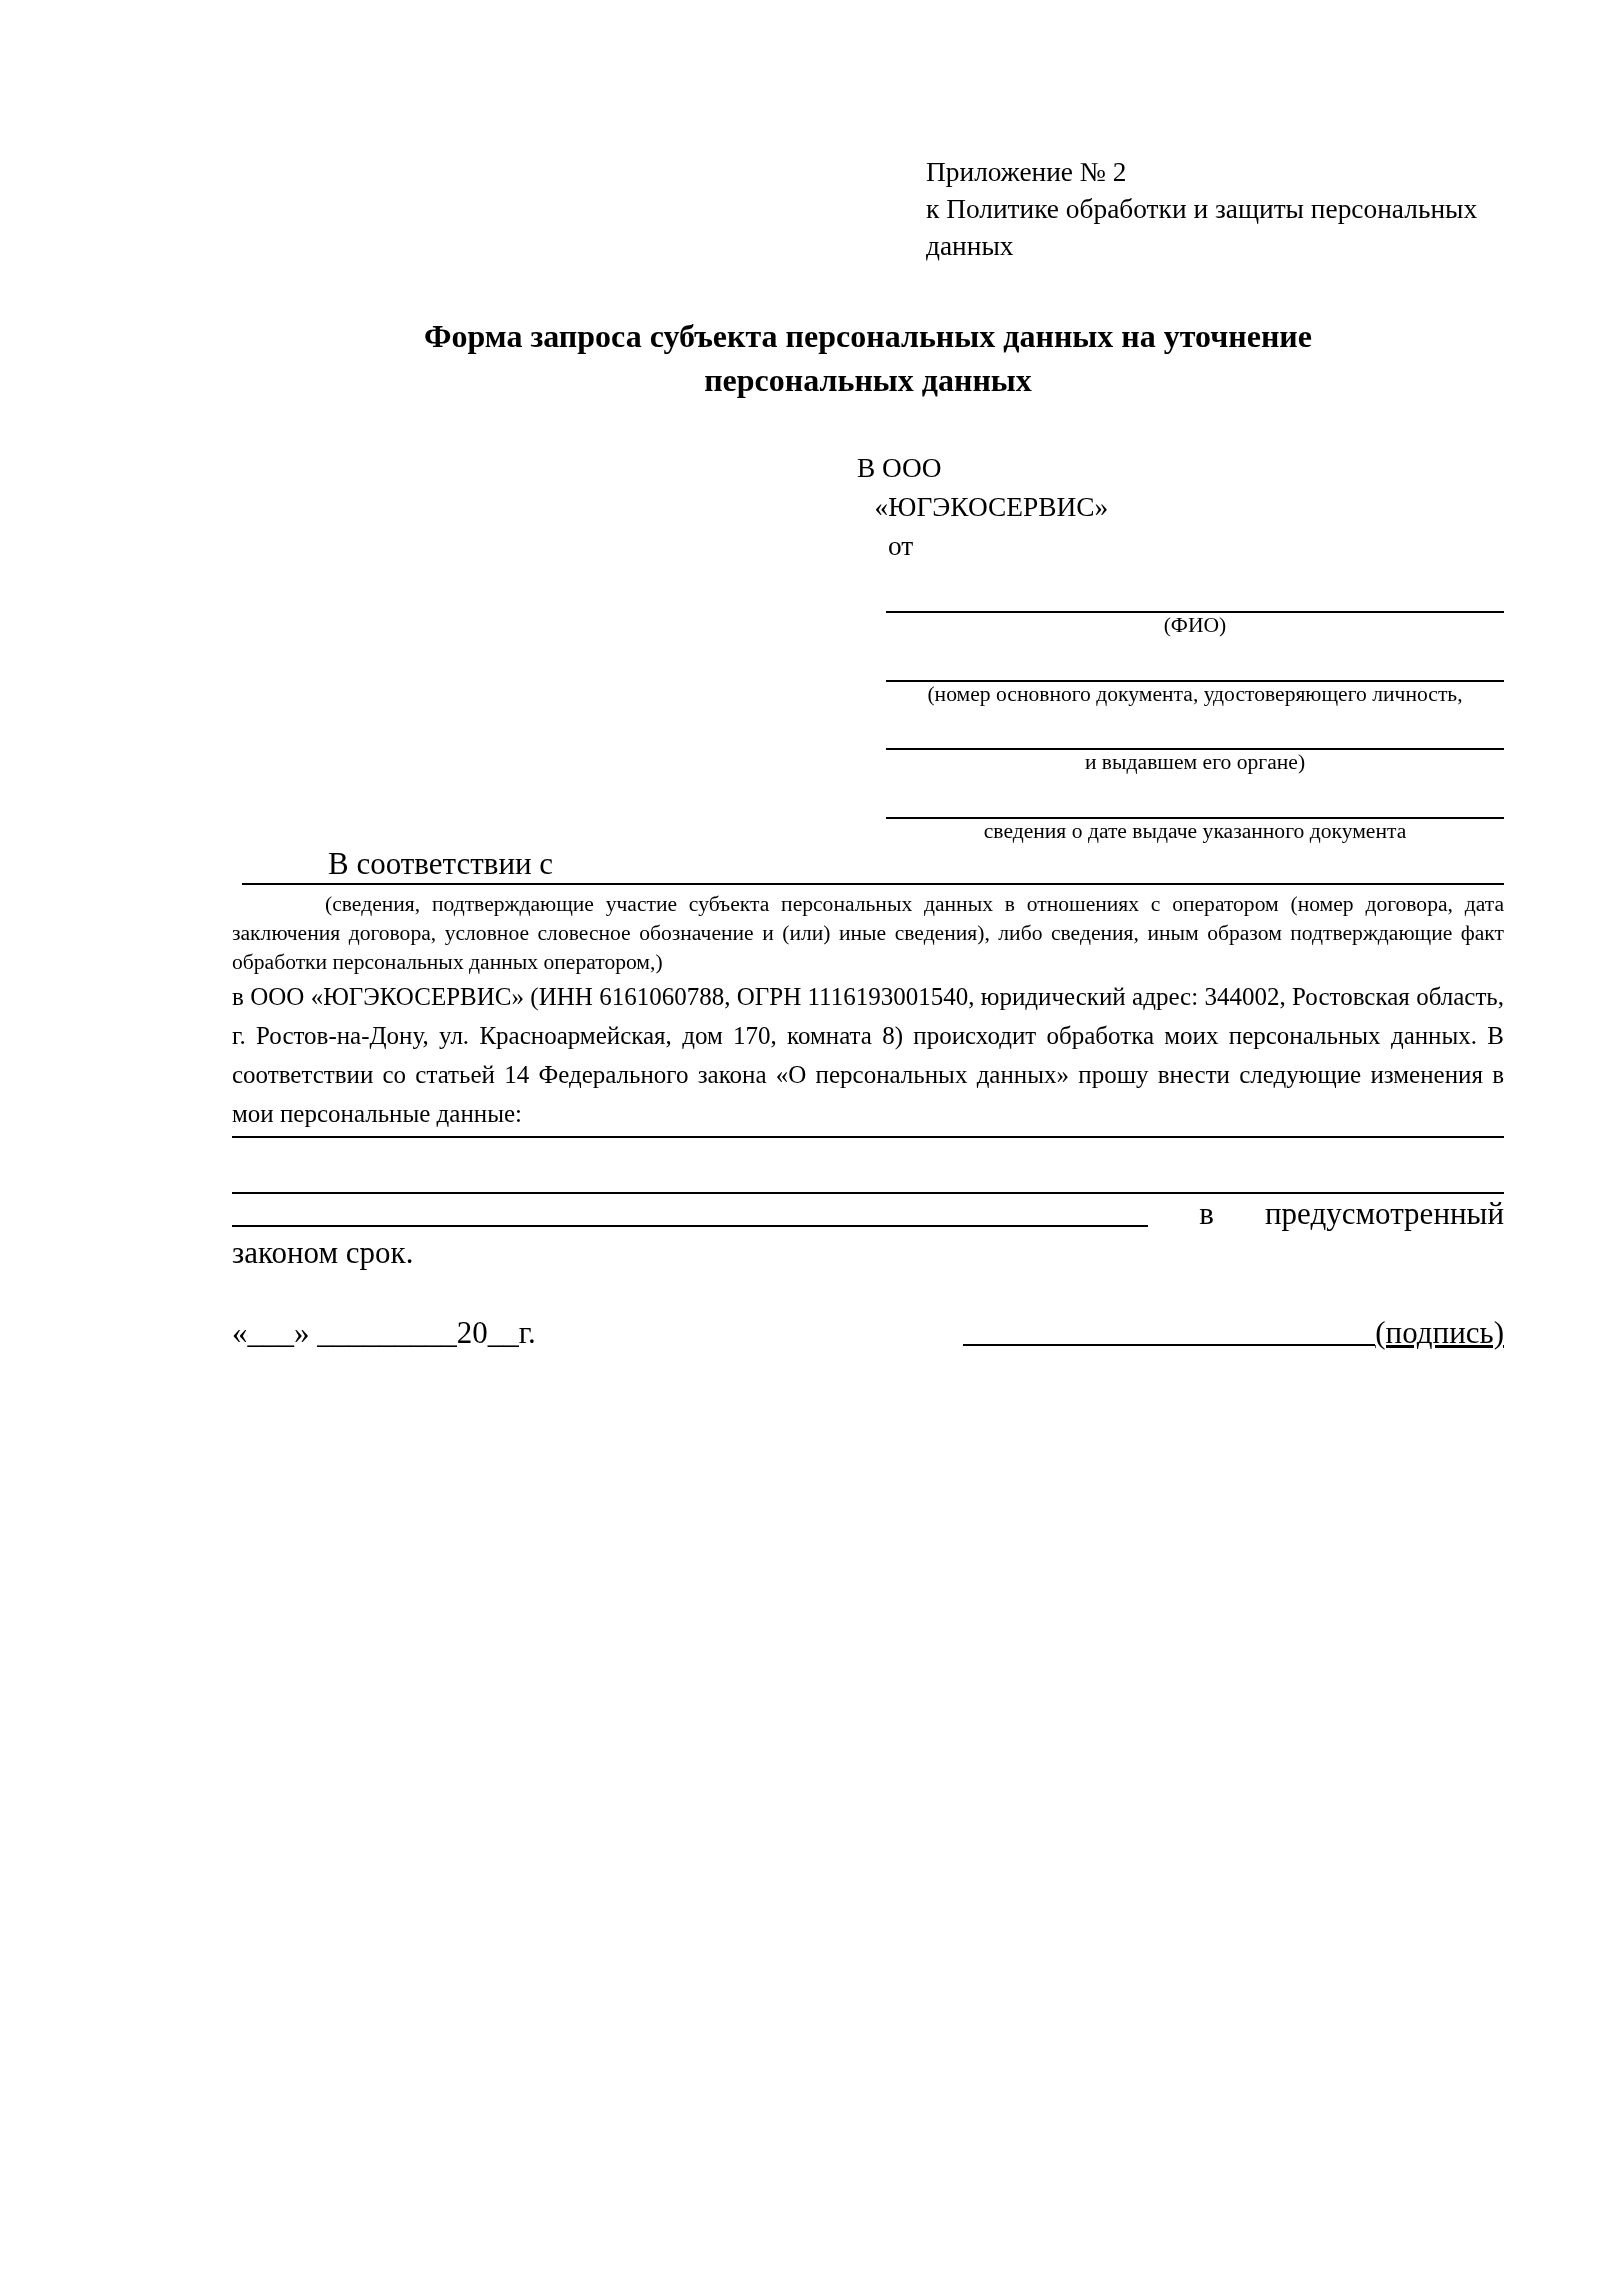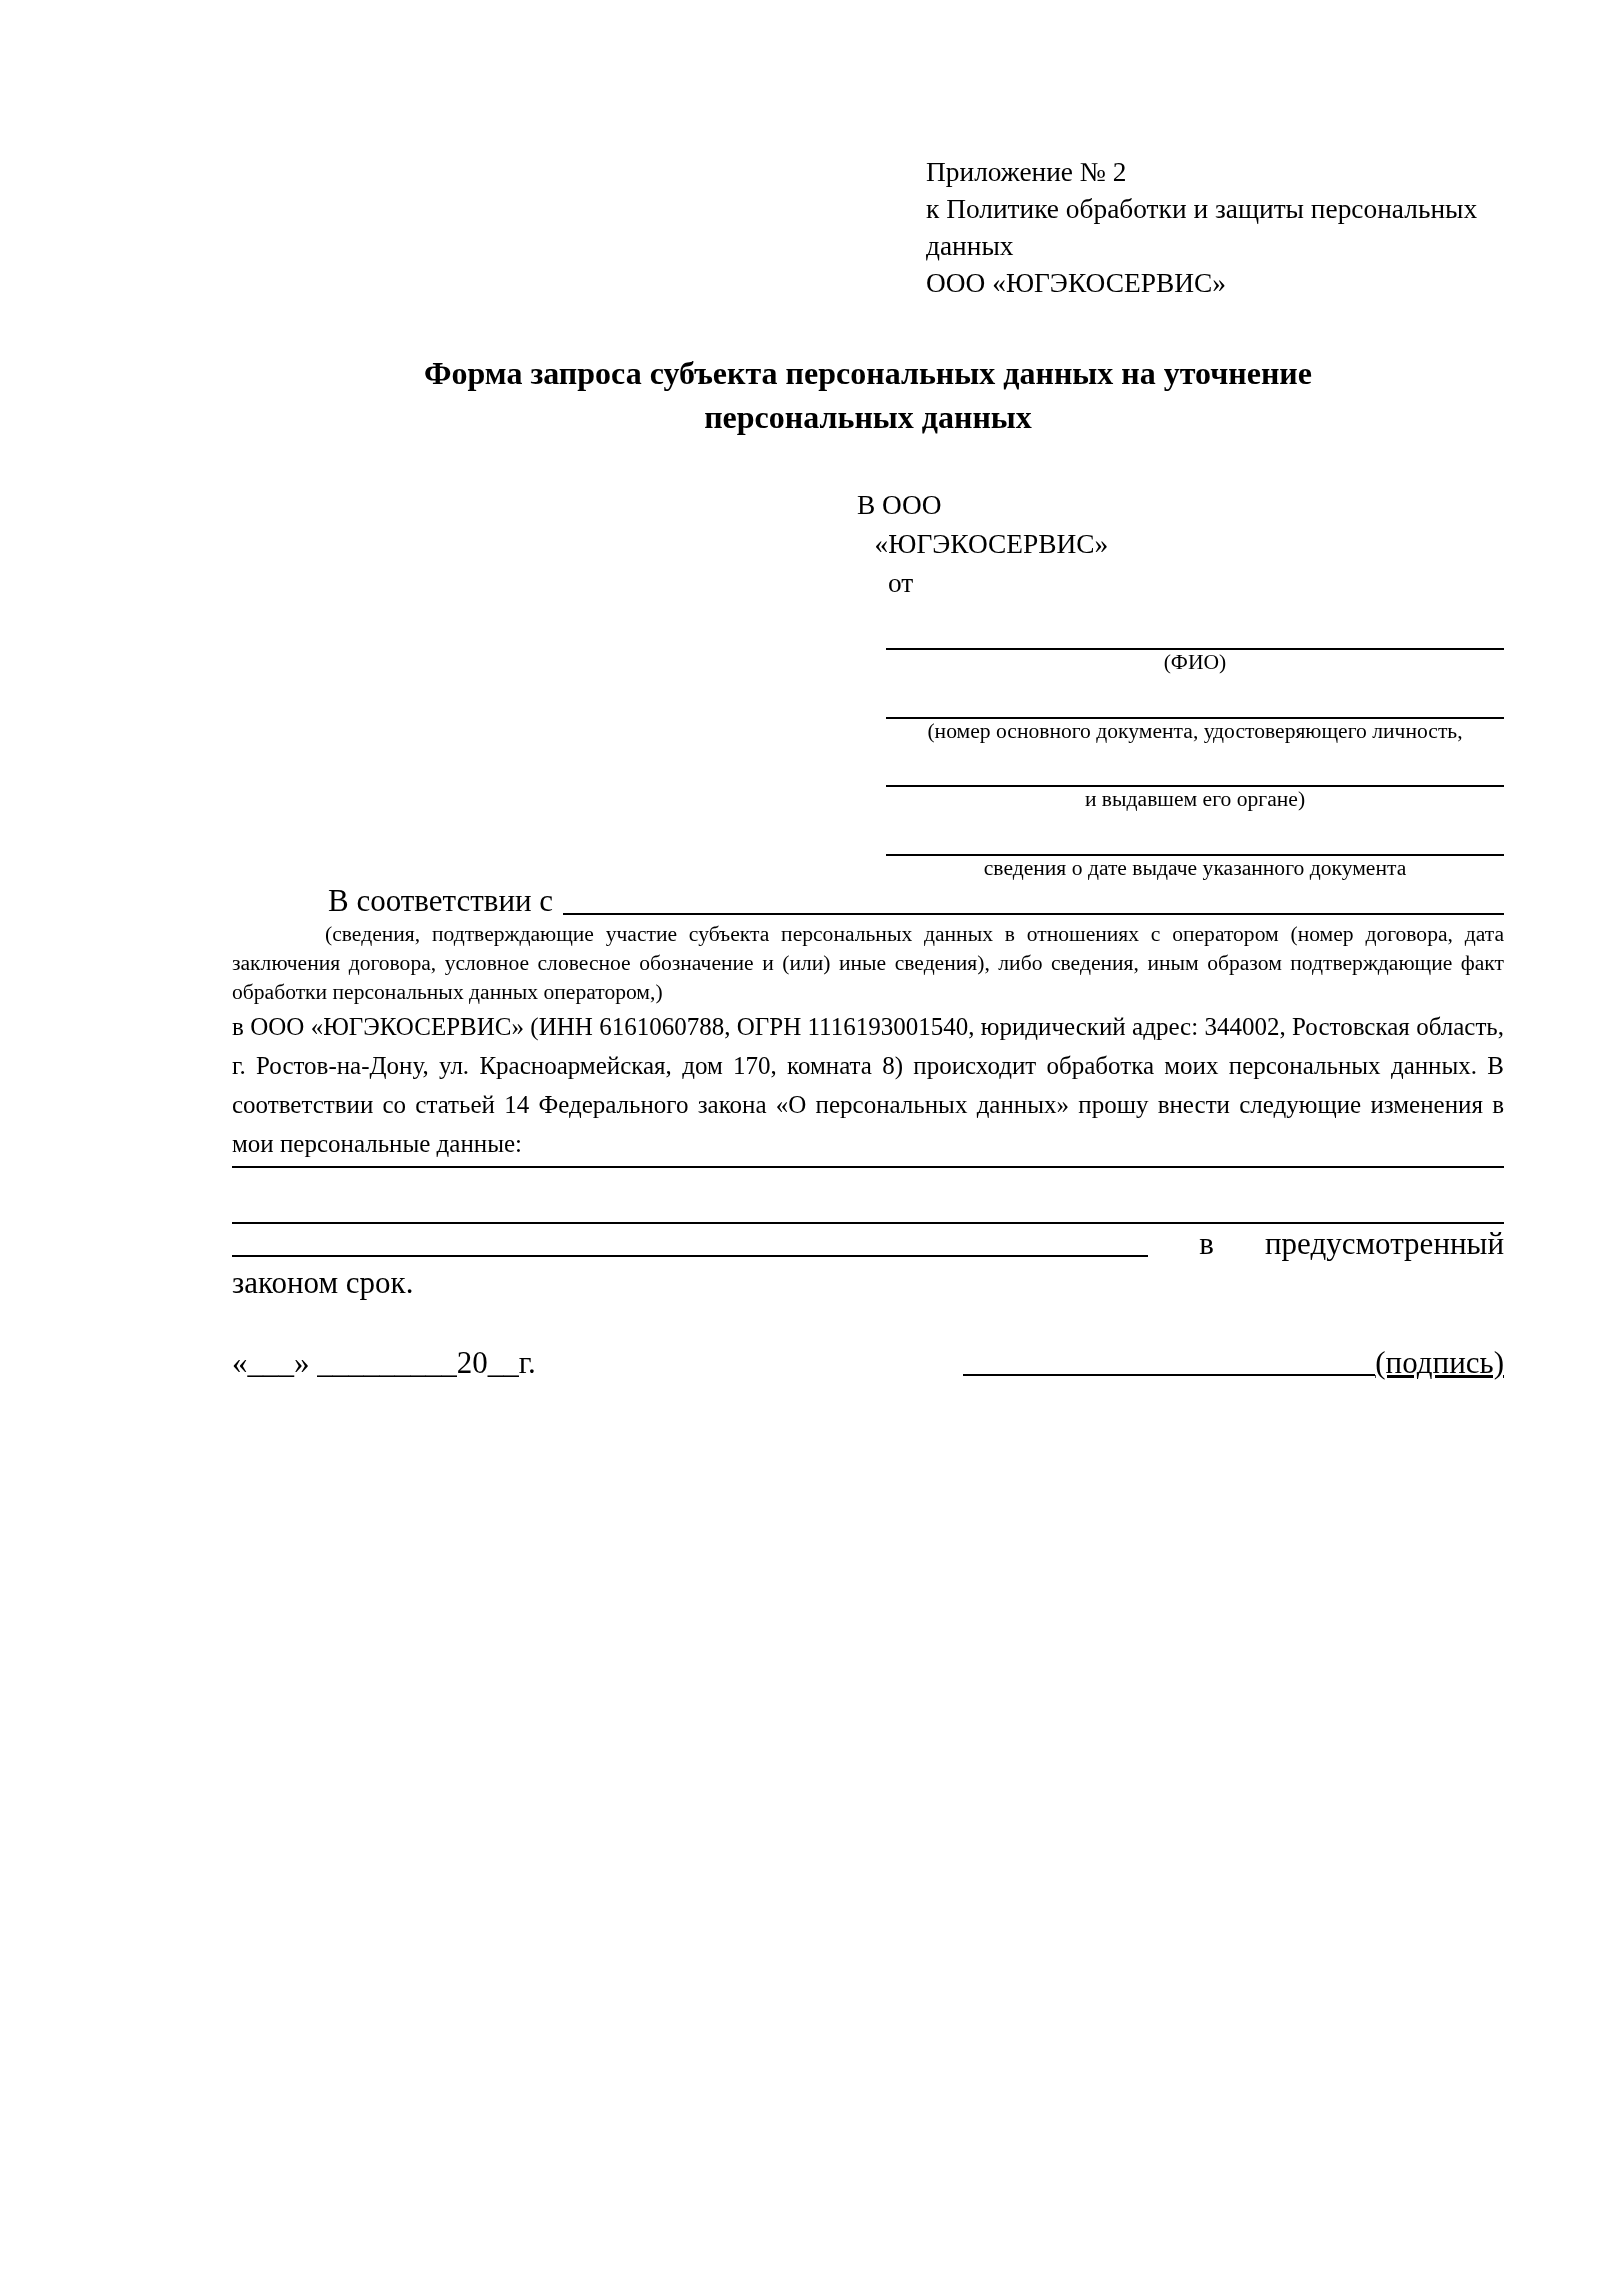--- a/index.html
+++ b/index.html
@@ -59,20 +59,21 @@
   .request-heading {
     margin-top: 13.7px;
     text-align: center;
     font-size: 31px;
     line-height: 39px;
   }
   .intro-line {
     display: flex;
     font-size: 31px;
     line-height: 39px;
+    flex-direction: column;
   }
   .intro-line .intro-text { padding-left: 96px; white-space: nowrap; }
   .intro-line .fill {
     flex: 1;
     border-bottom: 2px solid #000;
     margin-bottom: 4.9px;
     margin-left: 9.8px;
   }
   .note {
     font-size: 21.6px;
@@ -139,21 +140,20 @@
 </style>
 </head>
 <body>
 
 <div class="page">
   <div class="content">
 
     <div class="doc-header">
       <div>Приложение № 2</div>
       <div>к Политике обработки и защиты персональных данных</div>
-      <div>ООО «ЮГЭКОСЕРВИС»</div>
     </div>
 
     <div class="doc-title">
       <div>Форма запроса субъекта персональных данных на уточнение</div>
       <div>персональных данных</div>
     </div>
 
     <div class="recipient">
       <div class="to-line">В ООО</div>
       <div class="org-line">«ЮГЭКОСЕРВИС»</div>

